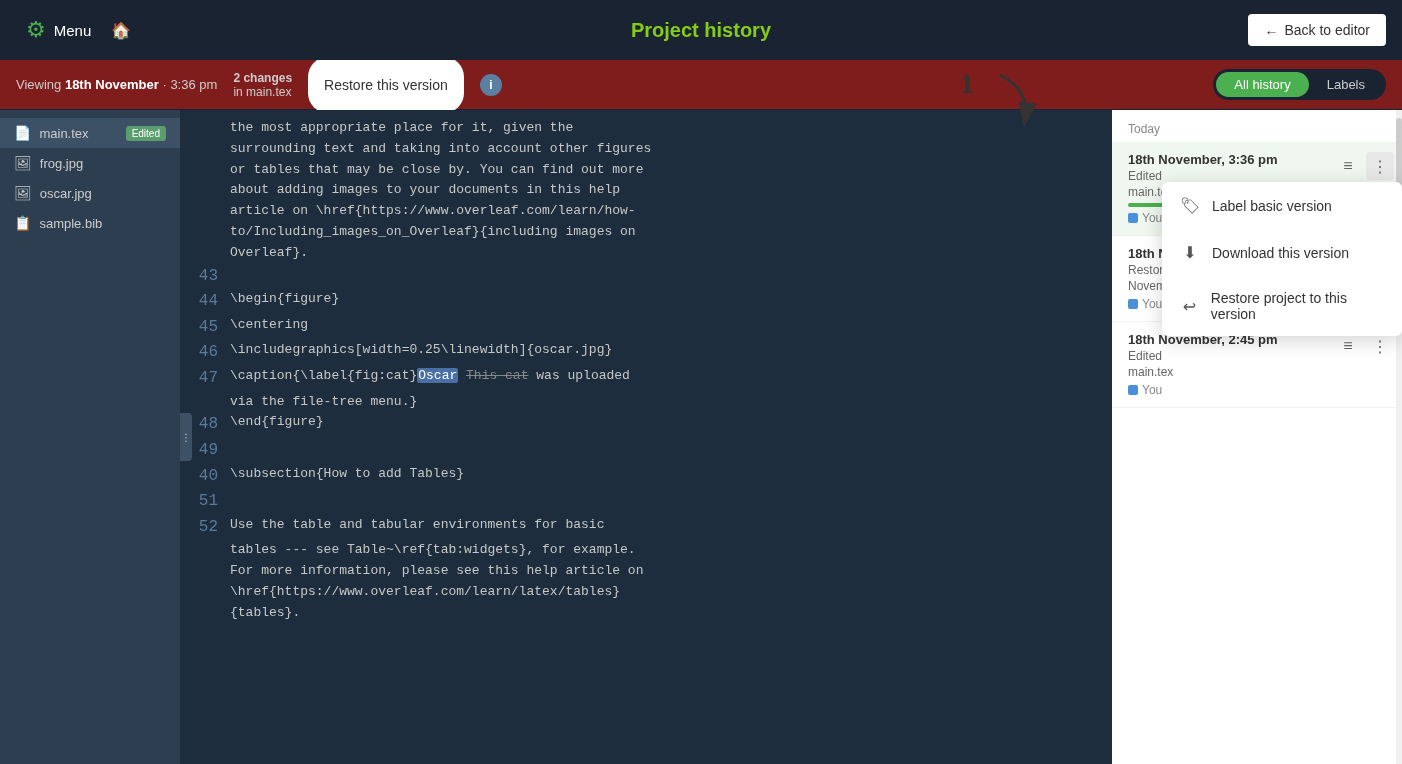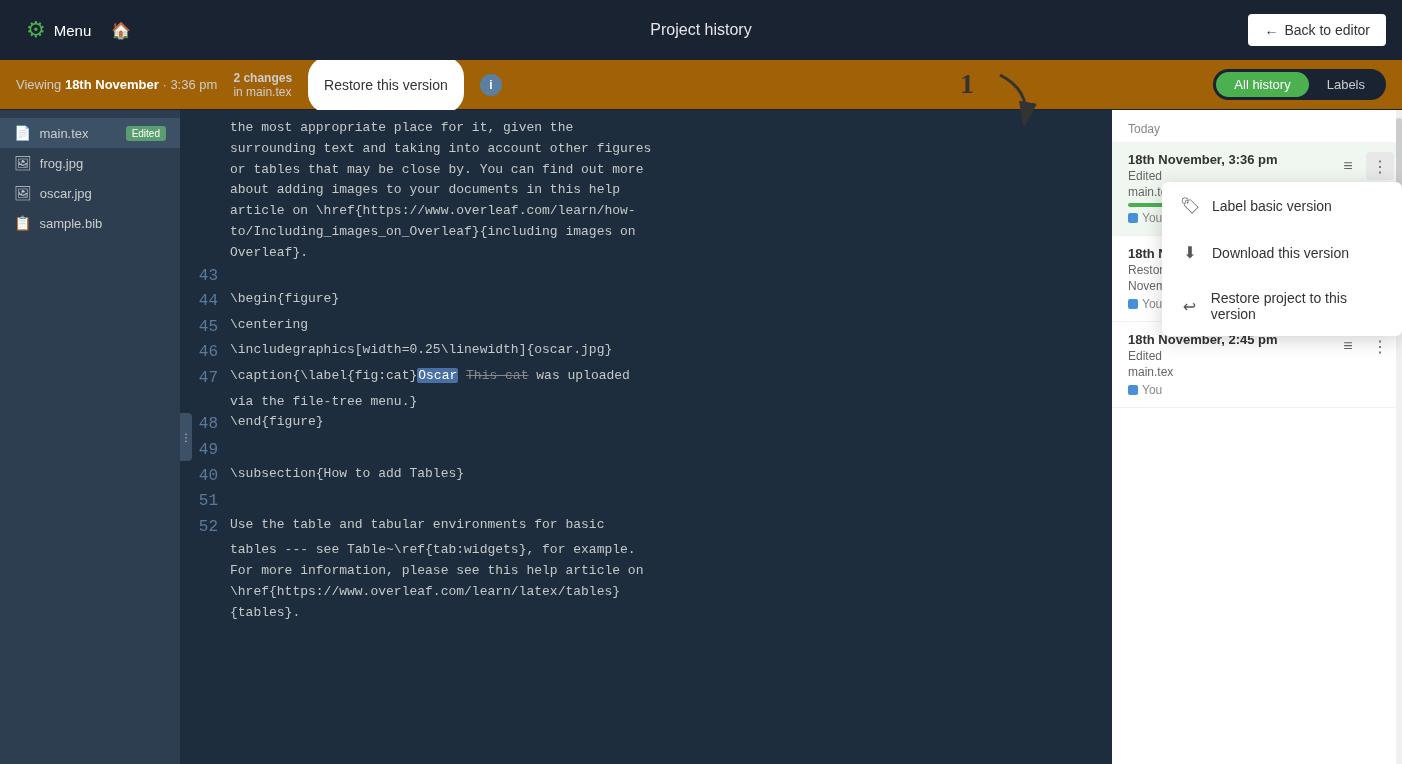--- a/index.html
+++ b/index.html
@@ -18,33 +18,33 @@
       display: flex; align-items: center; gap: 8px;
       color: #fff; font-size: 15px; cursor: pointer;
       background: none; border: none; padding: 6px 10px;
     }
     .home-btn {
       color: #fff; background: none; border: none;
       padding: 6px 10px; cursor: pointer; font-size: 16px;
     }
     .top-bar-title {
       position: absolute; left: 50%; transform: translateX(-50%);
-      color: #e5e5e5; font-size: 16px; font-weight: 400;
+      color: #84cc16; font-size: 20px; font-weight: 700;
     }
     .back-btn {
       margin-left: auto;
       display: flex; align-items: center; gap: 6px;
       background: #fff; color: #333; border: none;
       border-radius: 4px; padding: 8px 16px;
       font-size: 14px; cursor: pointer; font-weight: 500;
     }
 
     
     .sub-bar {
-      background: #a16207;
+      background: #7f1d1d;
       height: 50px;
       display: flex;
       align-items: center;
       padding: 0 16px;
       gap: 16px;
       border-bottom: 1px solid #1a2332;
     }
     .viewing-text { color: #ccc; font-size: 13px; }
     .viewing-text strong { color: #fff; font-weight: 600; }
     .restore-btn {

